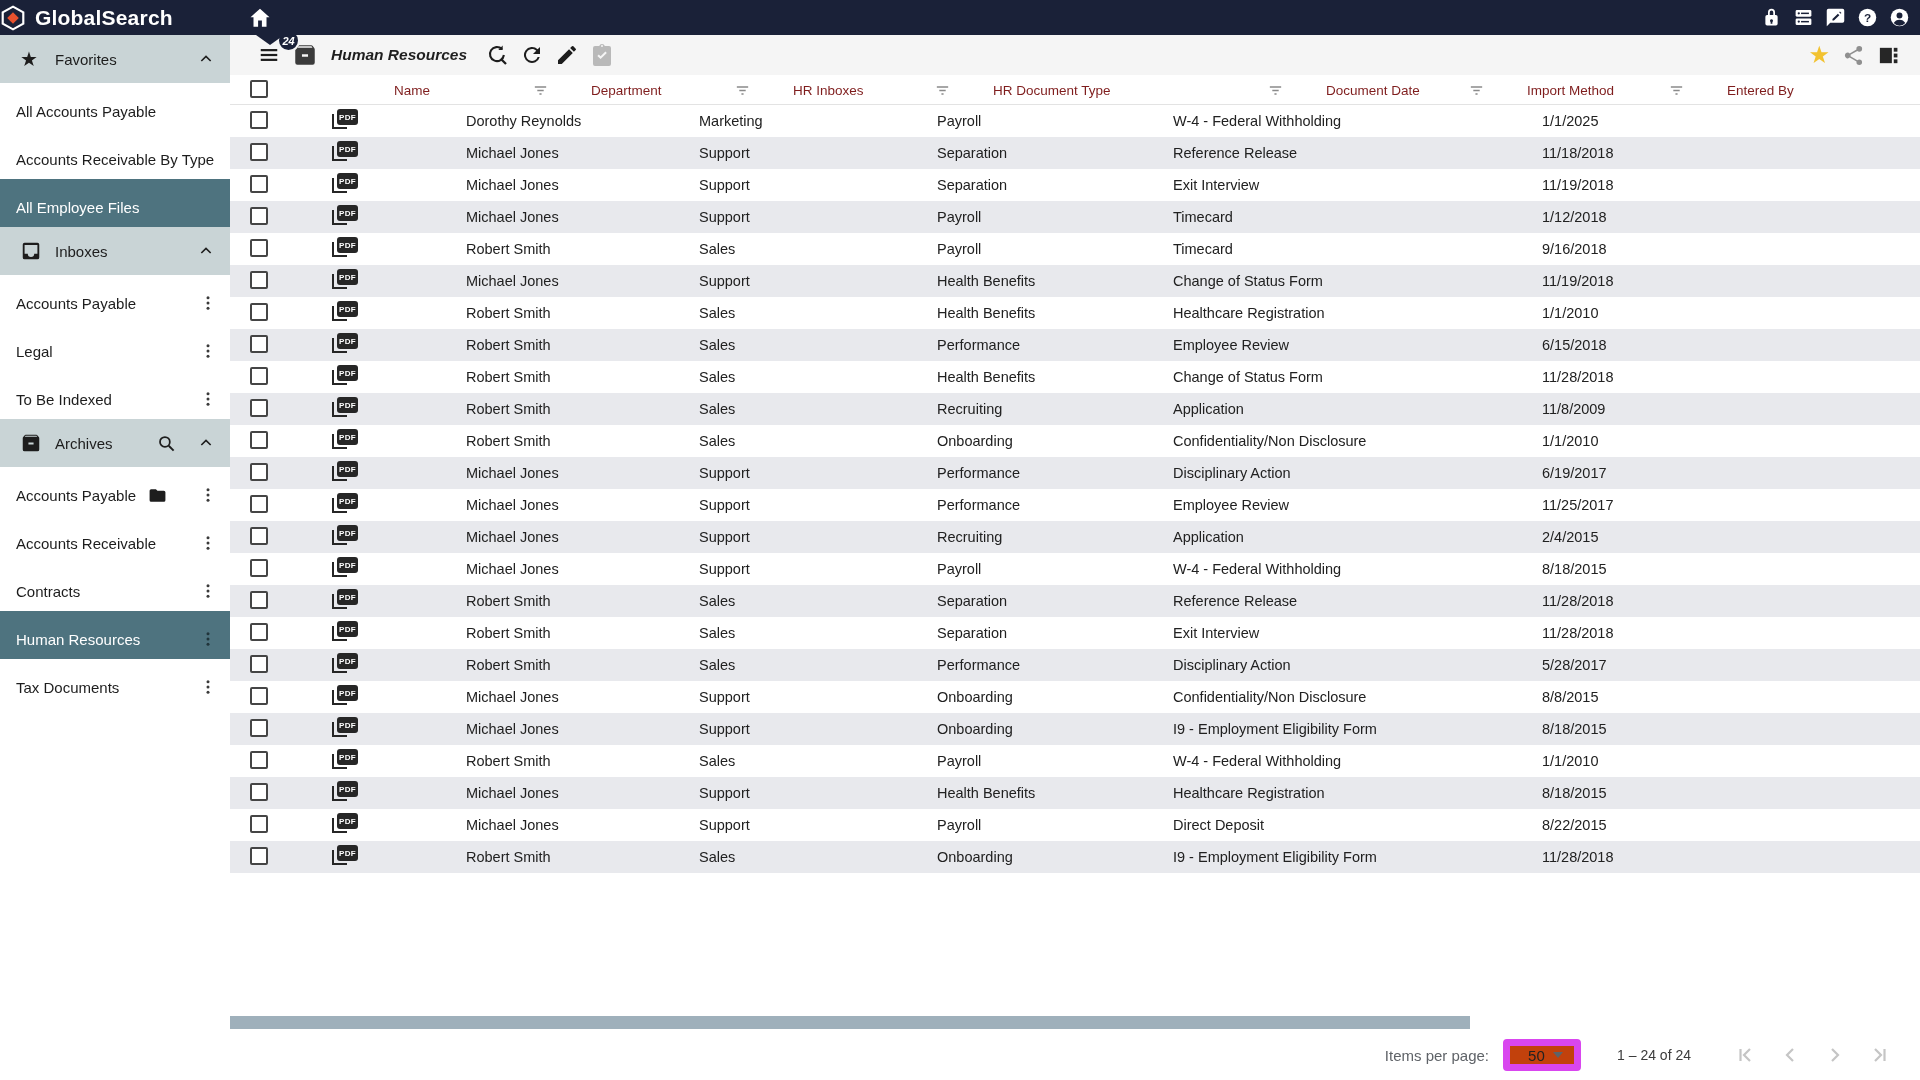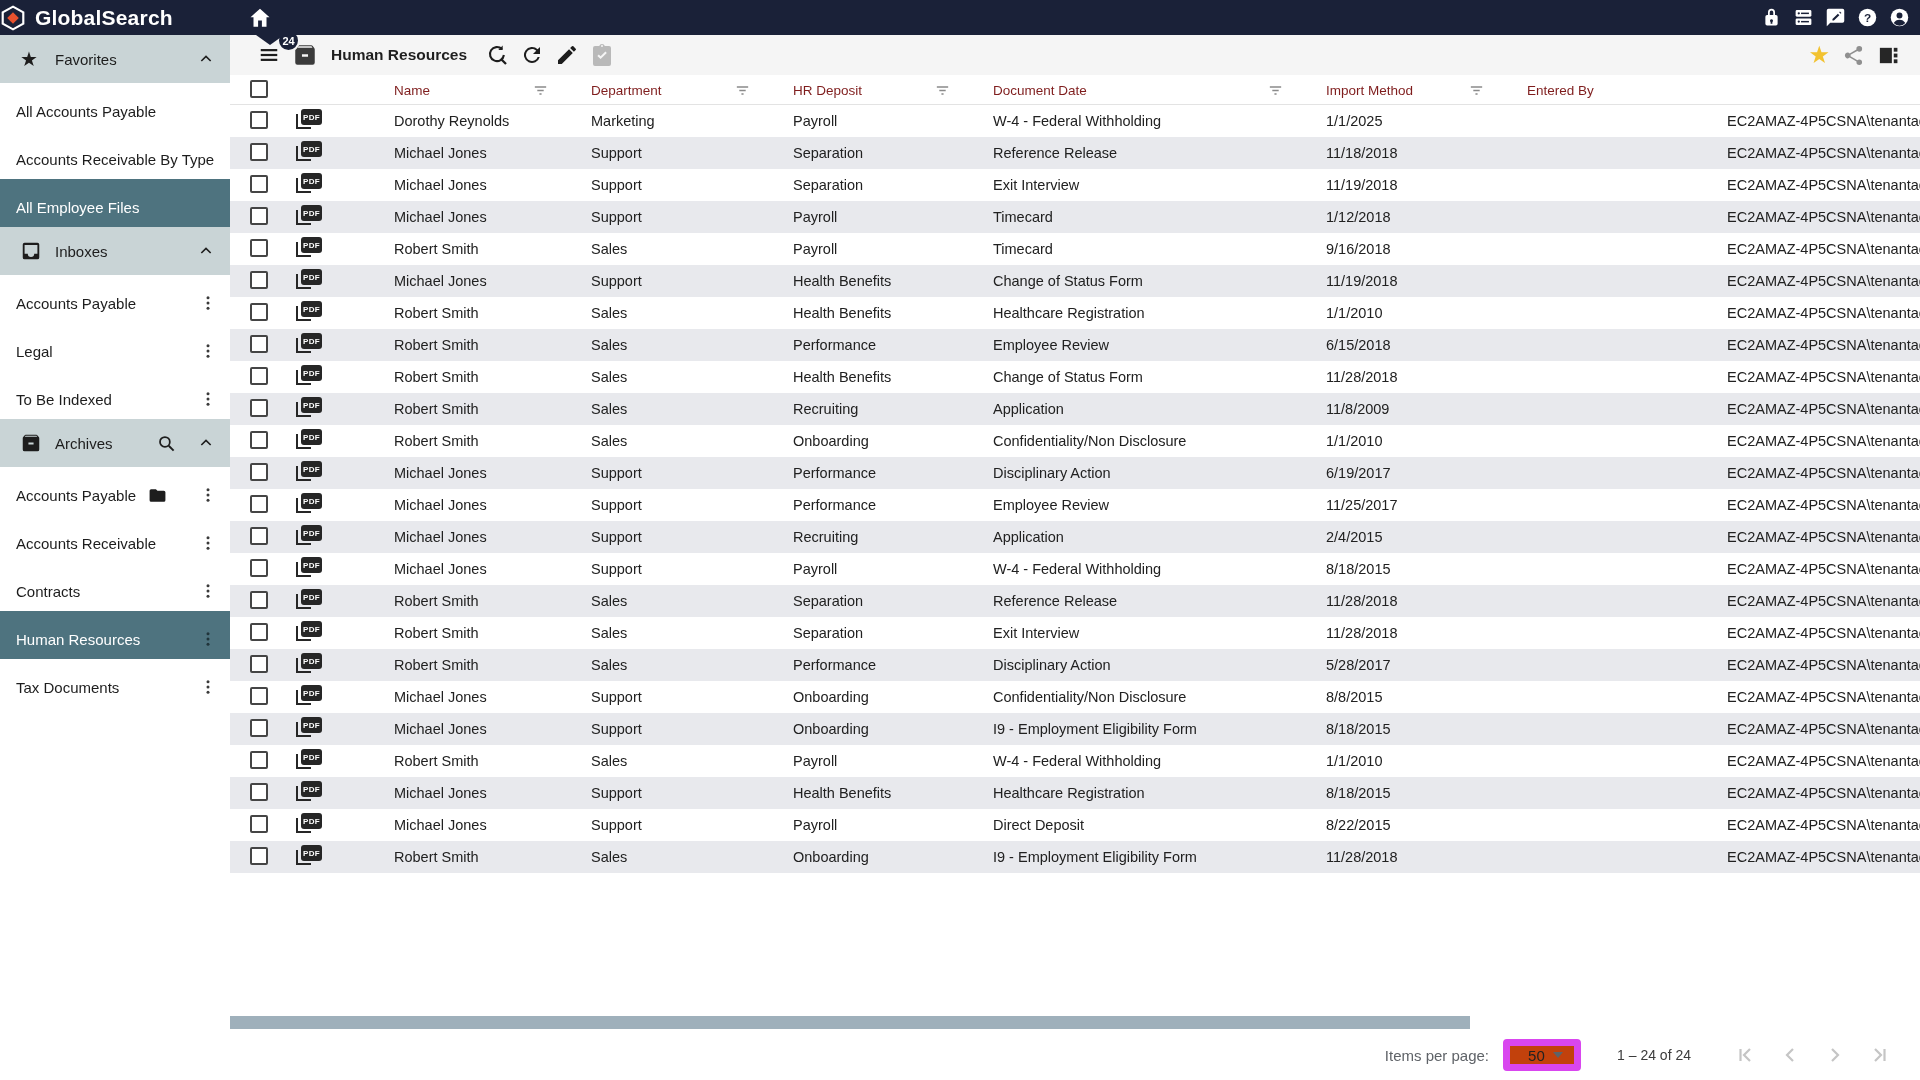--- a/index.html
+++ b/index.html
@@ -28,21 +28,21 @@
   .side-header .srch { width:19px; height:19px; margin-left:auto; margin-right:22px; }
   .side-header .srch + .chev { margin-left:0; }
   .side-item { height:48px; display:flex; align-items:center; padding:8px 13px 0 16px;
     font-size:15px; color:#1d1d1d; background:#fff; cursor:pointer; }
   .side-item.selected { background:#4e737f; color:#ffffff; }
   .side-item .kebab { margin-left:auto; width:18px; height:18px; }
   .side-item .folder { width:19px; height:19px; margin-left:12px; }
 
   
   .toolbar { position:absolute; left:230px; top:35px; width:1690px; height:40px; background:#f5f5f5;
-    display:flex; align-items:center; }
+    display:flex; align-items:center;font-style:italic; }
   .hamburger { margin-left:28px; width:22px; height:22px; }
   .archtab { position:relative; margin-left:12px; width:26px; height:26px; }
   .archtab .at-ic { width:26px; height:26px; }
   .badge { position:absolute; top:-13px; left:-15px; width:23px; height:23px; border-radius:50%;
     background:#1a2138; border:2px solid #f5f5f5; color:#fff; font-size:11px; font-weight:700;
     display:flex; align-items:center; justify-content:center; }
   .tb-title { margin-left:13px; font-size:15.5px; font-weight:600; color:#1f1f1f; }
   .tb-actions { display:flex; align-items:center; gap:9px; margin-left:17px; }
   .act { width:26px; height:26px; display:flex; align-items:center; justify-content:center; }
   .tb-right { margin-left:auto; display:flex; align-items:center; gap:12px; padding-right:20px; }
@@ -51,21 +51,21 @@
   
   .grid-row { display:grid;
     grid-template-columns:57px 85px 197px 202px 200px 333px 201px 200px minmax(0,1fr);
     align-items:center; }
   .thead { position:absolute; left:230px; top:75px; width:1690px; height:30px; background:#fff;
     border-bottom:1px solid #e3e3e3; color:#7f1d1d; font-size:13.5px; font-weight:400; }
   .th { display:flex; align-items:center; justify-content:space-between;
     padding:0 20px 0 22px; height:30px; white-space:nowrap; overflow:hidden; }
   .th.nofilter { justify-content:flex-start; }
   .tbody { position:absolute; left:230px; top:105px; width:1690px; }
-  .trow { height:32px; background:#fff; font-size:14.5px; color:#212121; cursor:pointer; }
+  .trow { height:32px; background:#fff; font-size:14.5px; color:#212121; cursor:pointer;gap:36px; }
   .trow.alt { background:#e8e9ed; }
   .td { padding-left:22px; white-space:nowrap; overflow:hidden; }
   .cell-check { padding-left:20px; }
   .cell-icon { padding-left:8px; }
   .cbx { display:inline-block; width:18px; height:18px; border:2px solid #454545; border-radius:2px;
     background:#fff; }
   .pdficon { position:relative; width:28px; height:21px; display:inline-block; }
   .pdf-back { position:absolute; left:1px; top:5px; width:15px; height:15px;
     border-left:2px solid #262626; border-bottom:2px solid #262626; }
   .pdf-front { position:absolute; left:6px; top:0; width:21px; height:16px; background:#262626;
@@ -302,21 +302,27 @@
         <path d="M4 7h16M7.5 12h9M10.5 17h3" stroke="#8a8a8a" stroke-width="2" fill="none"></path>
       </svg>
   </div>
   <div class="th">
     <span>Department</span>
     <svg width="17" height="17" viewBox="0 0 24 24">
         <path d="M4 7h16M7.5 12h9M10.5 17h3" stroke="#8a8a8a" stroke-width="2" fill="none"></path>
       </svg>
   </div>
   <div class="th">
-    <span>HR Deposit</span>
+    <span>HR Inboxes</span>
+    <svg width="17" height="17" viewBox="0 0 24 24">
+        <path d="M4 7h16M7.5 12h9M10.5 17h3" stroke="#8a8a8a" stroke-width="2" fill="none"></path>
+      </svg>
+  </div>
+  <div class="th">
+    <span>HR Document Type</span>
     <svg width="17" height="17" viewBox="0 0 24 24">
         <path d="M4 7h16M7.5 12h9M10.5 17h3" stroke="#8a8a8a" stroke-width="2" fill="none"></path>
       </svg>
   </div>
   <div class="th">
     <span>Document Date</span>
     <svg width="17" height="17" viewBox="0 0 24 24">
         <path d="M4 7h16M7.5 12h9M10.5 17h3" stroke="#8a8a8a" stroke-width="2" fill="none"></path>
       </svg>
   </div>

